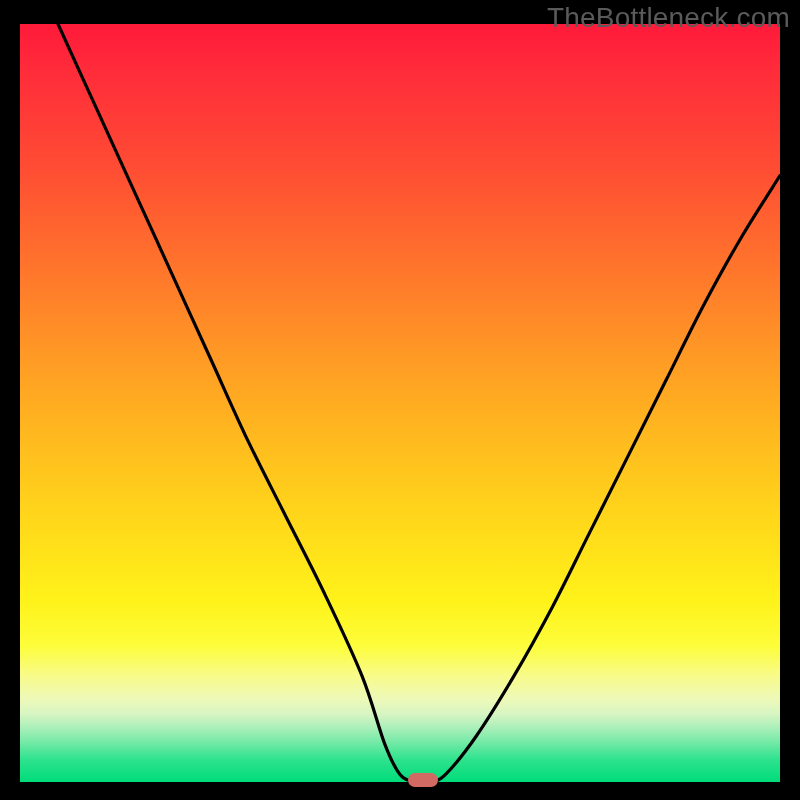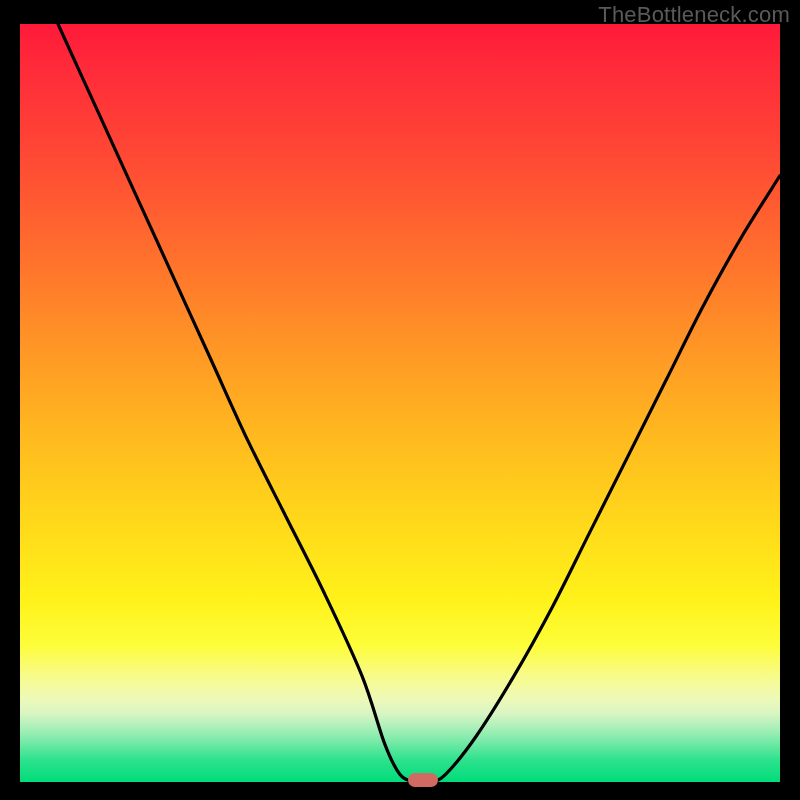--- a/index.html
+++ b/index.html
@@ -14,21 +14,21 @@
   .frame {
     position: relative;
     width: 800px;
     height: 800px;
     background: #000;
   }
   .watermark {
     position: absolute;
     top: 2px;
     right: 10px;
-    font-size: 22px;
+    font-size: 28px;
     font-weight: 500;
     color: #5a5a5a;
     letter-spacing: 0.2px;
     z-index: 10;
   }
   .plot-area {
     position: absolute;
     left: 20px;
     top: 24px;
     width: 760px;

